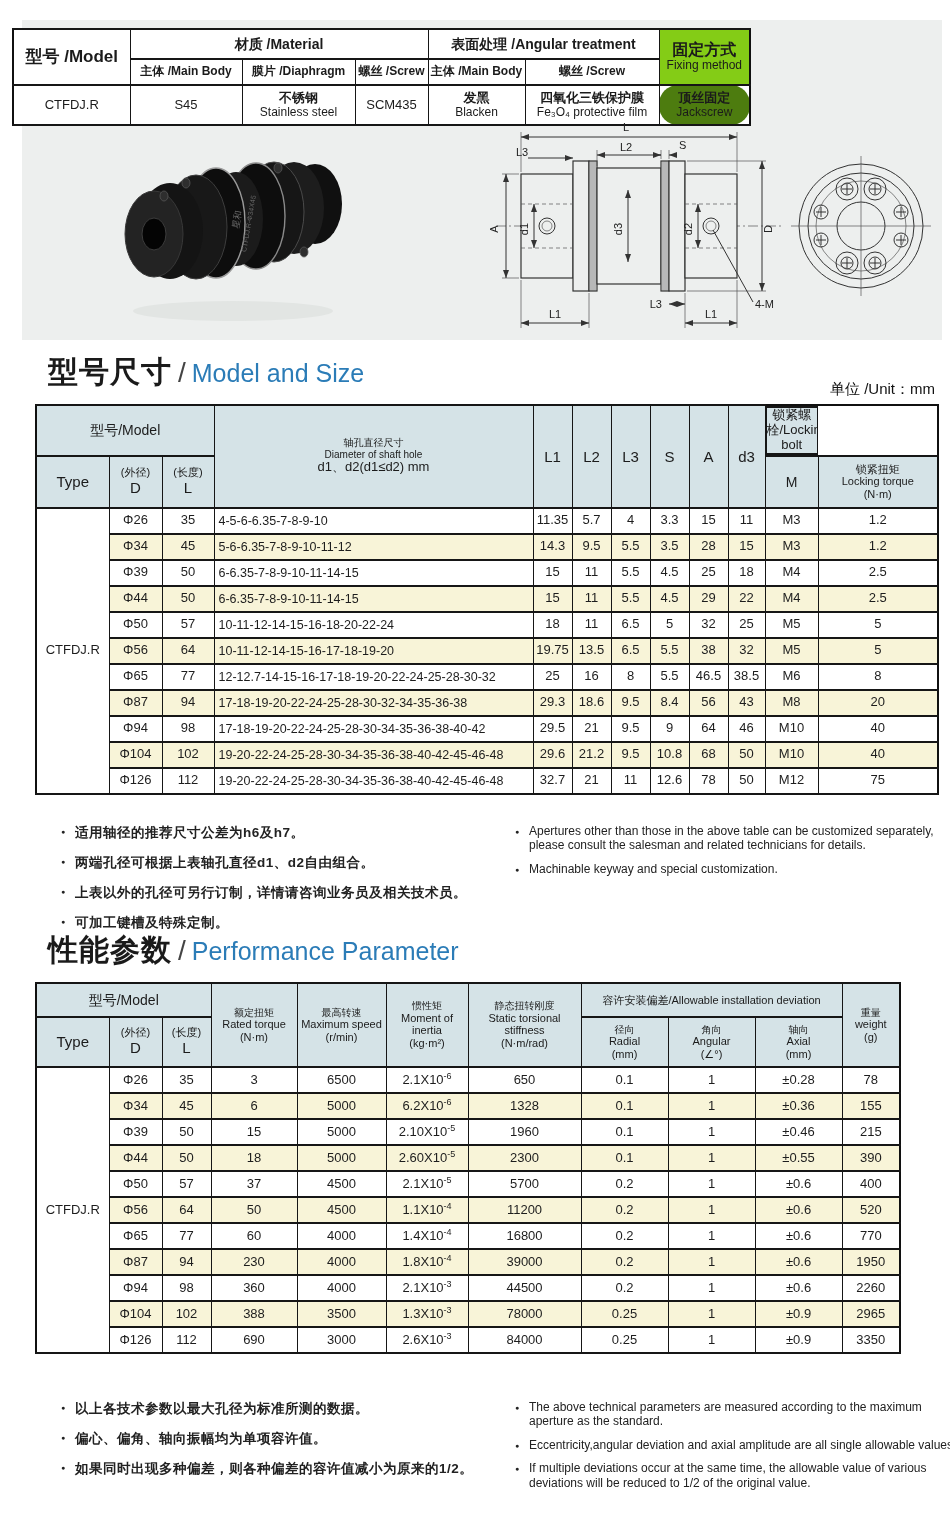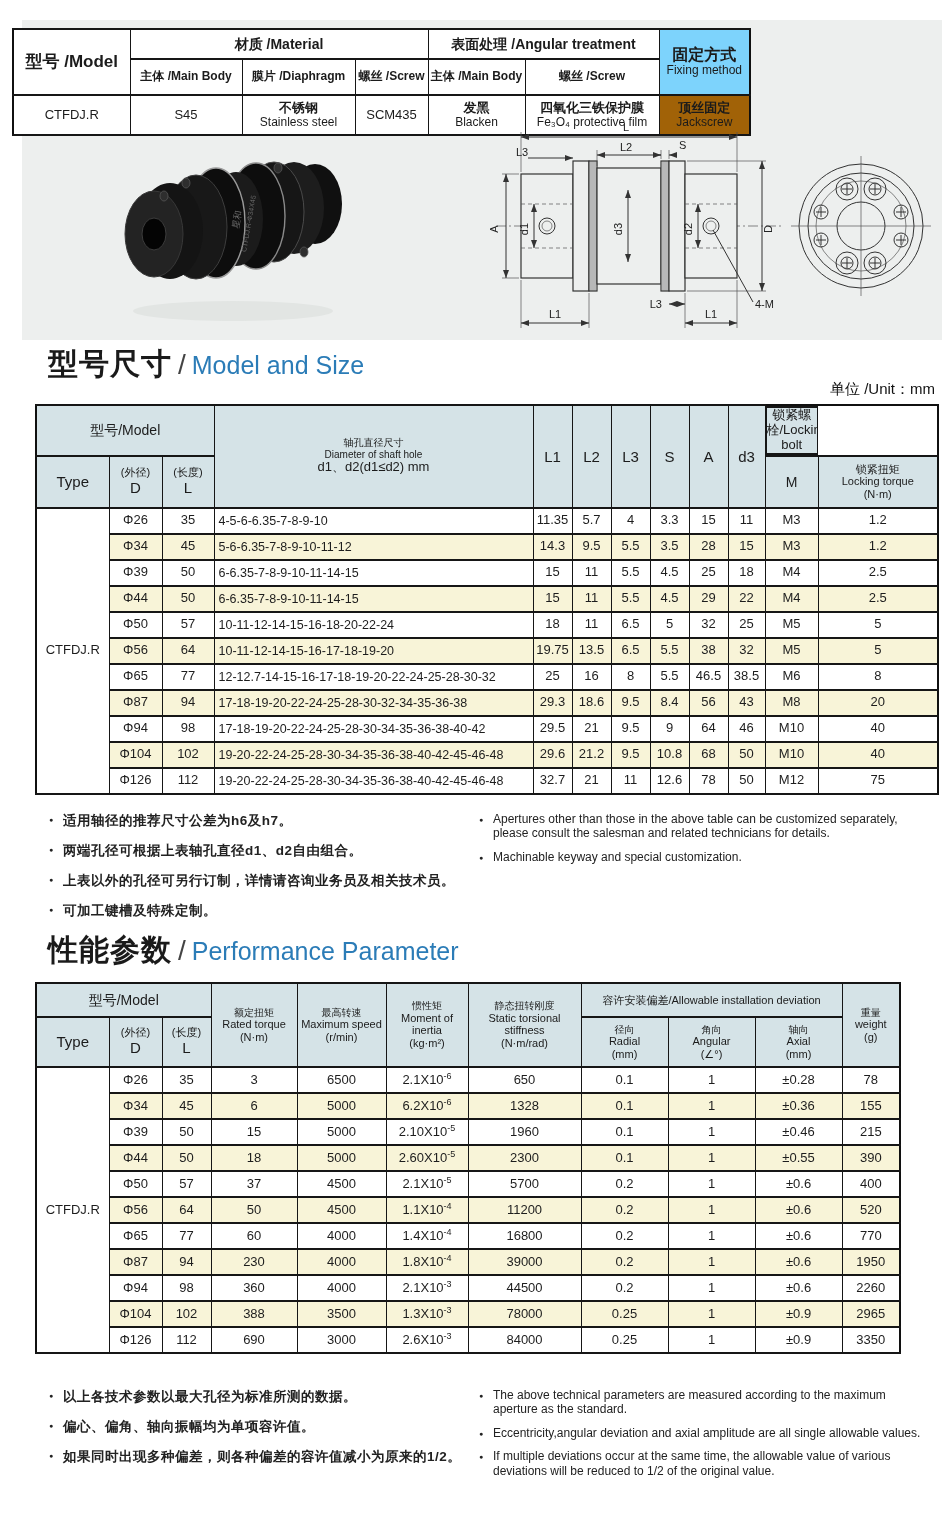--- a/index.html
+++ b/index.html
@@ -20,25 +20,25 @@
 
   
   .spec{position:absolute;left:12px;top:28px;width:737px;background:#fff;}
   .spec th{font-size:13px;}
   .spec .model-cell{font-size:17px;font-weight:bold;}
   .spec .grp{font-size:14px;font-weight:bold;margin-left:40px;}
   .spec .sub{font-size:12px;}
   .spec td{font-size:13px;}
   .zh{display:block;font-size:13px;font-weight:bold;}
   .en{display:block;font-size:12px;font-weight:normal;}
-  .fix-cell{background:#7dd3fc;}
+  .fix-cell{background:#84cc16;}
   .fix-cell .zh{font-size:16px;}
-  .fix-data{background:#a16207;font-weight:bold;}
+  .fix-data{background:#4d7c0f;font-weight:bold;border-radius:19px;}
   .spec tr:nth-child(1){height:30px;}
-  .spec tr:nth-child(2){height:36px;}
+  .spec tr:nth-child(2){height:26px;}
   .spec tr:nth-child(3){height:40px;}
 
   
   .sec-title{position:absolute;left:48px;white-space:nowrap;}
   .sec-title .t-zh{font-size:30px;font-weight:bold;color:#1a1a1a;letter-spacing:1px;}
   .sec-title .t-sep{font-size:28px;color:#444;padding:0 6px;}
   .sec-title .t-en{font-size:25px;color:#2b7cb7;}
   .unit-label{position:absolute;left:780px;width:155px;text-align:right;font-size:15px;color:#111;}
 
   
@@ -51,21 +51,21 @@
   .h-model{font-size:14px;}
   .h-big{font-size:15px;}
   .h-small{font-size:11px;display:block;}
   .h-line{display:block;font-size:10px;}
   .h-line-sm{display:block;font-size:13px;}
   .h-tq{display:block;font-size:11px;}
   .type-cell{font-size:14px;background:#fff;}
 
   
   .notes{position:absolute;display:flex;}
-  .notes ul{list-style:none;margin:0;padding:0;}
+  .notes ul{list-style:none;margin:12px;padding:0;}
   .notes li{position:relative;padding-left:15px;color:#222;}
   .notes li::before{content:"●";font-size:7px;position:absolute;left:1px;top:4px;color:#222;}
   .notes-zh{width:430px;}
   .notes-zh li{font-size:13.5px;margin-bottom:12px;font-weight:bold;letter-spacing:0.5px;}
   .notes-en{width:452px;}
   .notes-en li{font-size:12px;margin-bottom:9px;line-height:1.2;}
 
   
   .perf{position:absolute;left:35px;top:982px;width:864px;}
   .perf thead tr:nth-child(1){height:34px;}
@@ -273,21 +273,21 @@
         <circle cx="425" cy="96" r="7"></circle>
           <line x1="420" y1="96" x2="430" y2="96"></line>
           <line x1="425" y1="91" x2="425" y2="101"></line>
         <circle cx="425" cy="124" r="7"></circle>
           <line x1="420" y1="124" x2="430" y2="124"></line>
           <line x1="425" y1="119" x2="425" y2="129"></line>
       </g>
     </g>
   </svg>
 
-  <div class="sec-title" style="top:344px;">
+  <div class="sec-title" style="top:352px;">
     <span class="t-zh">型号尺寸</span><span class="t-sep">/</span><span class="t-en">Model and Size</span>
   </div>
   <div class="unit-label" style="top:380px;">单位 /Unit：mm</div>
 
   <table class="size">
     <colgroup>
         <col style="width:73px">
         <col style="width:53px">
         <col style="width:52px">
         <col style="width:319px">

